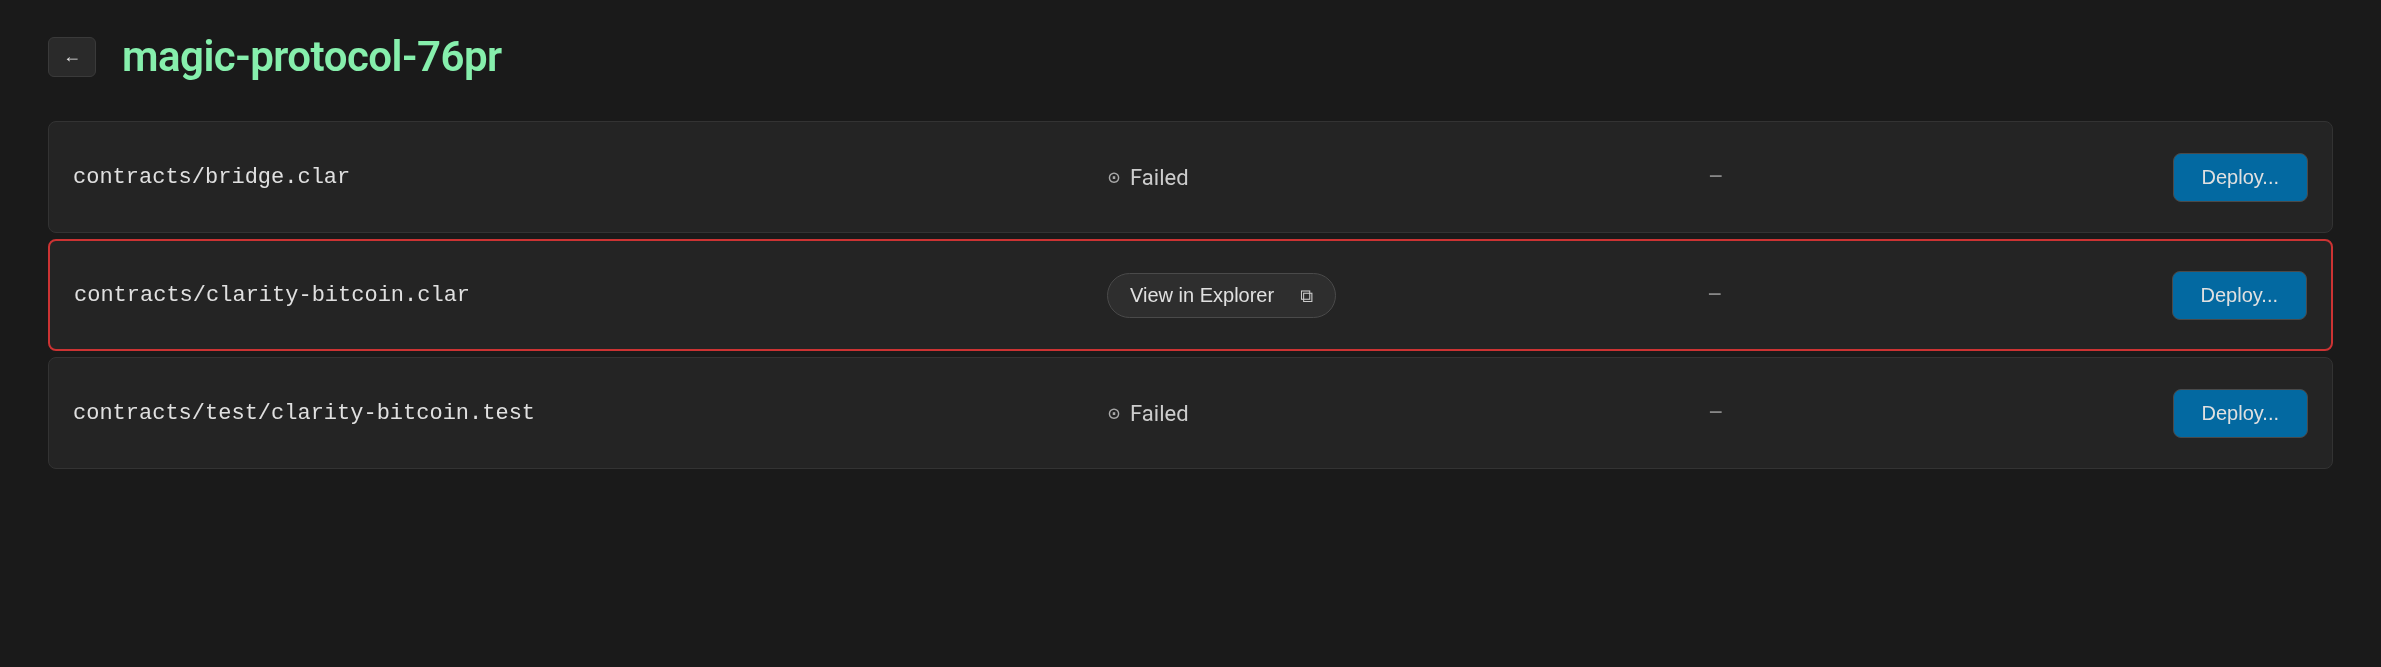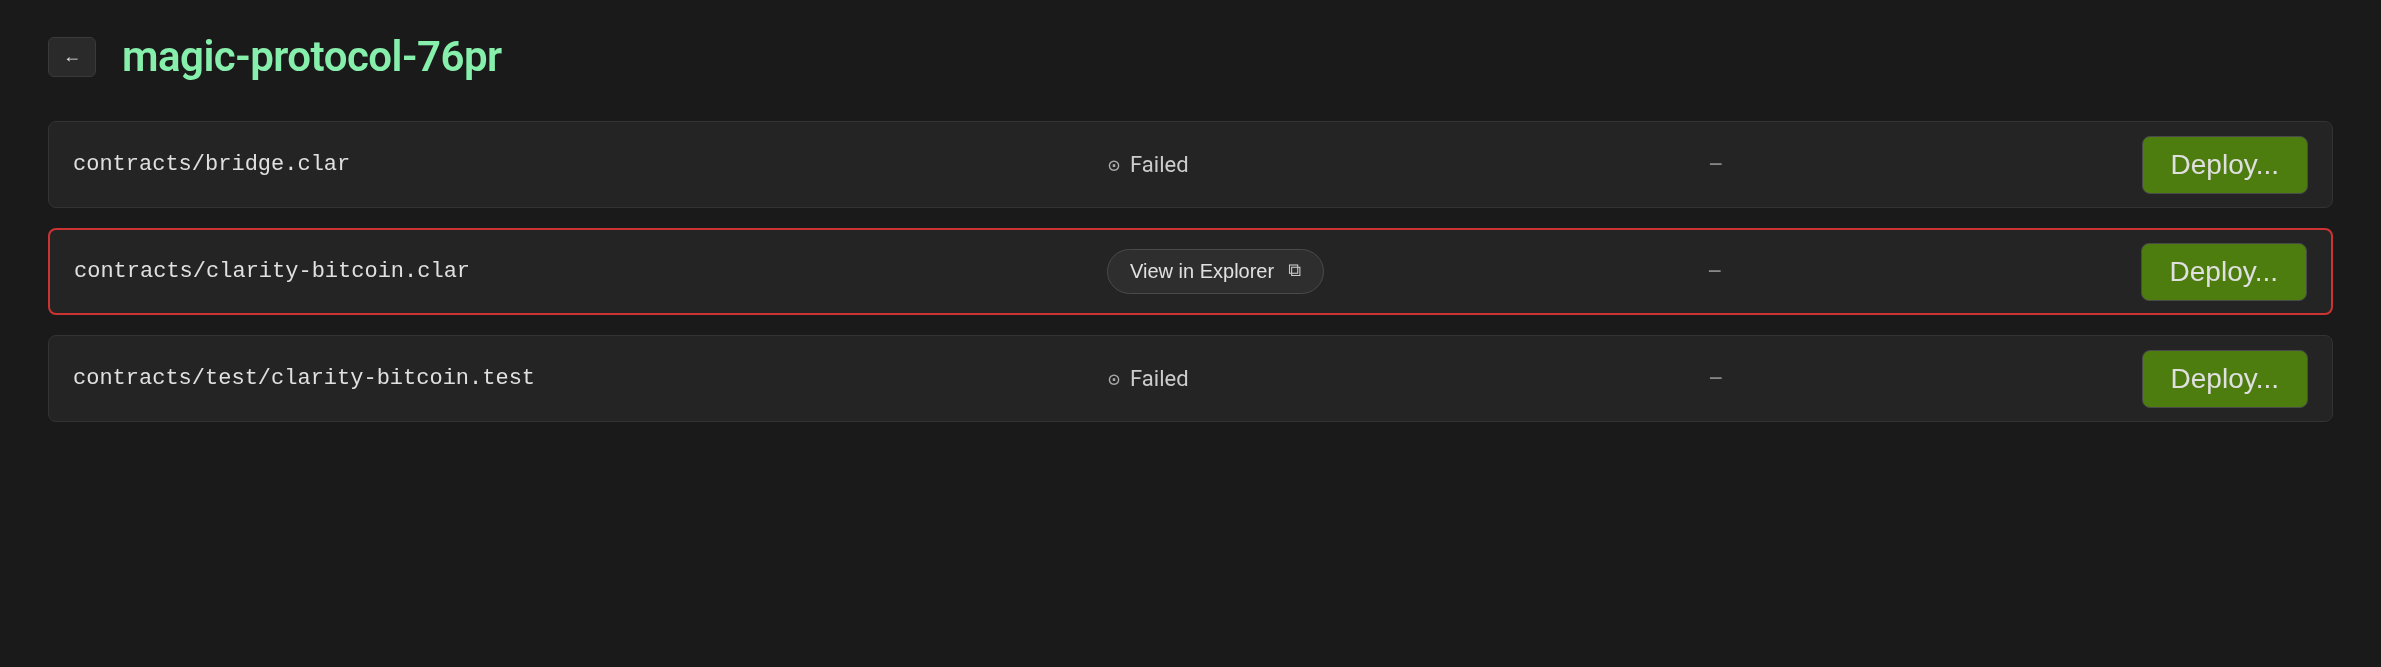--- a/index.html
+++ b/index.html
@@ -67,25 +67,25 @@
       color: #888888;
       letter-spacing: 0.08em;
       text-transform: uppercase;
     }
 
     .table-row {
       display: grid;
       grid-template-columns: 1fr 600px 400px 200px;
       align-items: center;
       padding: 0 24px;
-      height: 87px;
+      height: 112px;
       background: #242424;
       border: 1px solid #333333;
       border-radius: 8px;
-      margin-bottom: 20px;
+      margin-bottom: 6px;
     }
 
     .table-row.highlighted {
       border: 2px solid #cc3333;
       background: #242424;
     }
 
     .contract-name {
       font-size: 22px;
       color: #e0e0e0;
@@ -100,22 +100,22 @@
       color: #cccccc;
     }
 
     .status-icon {
       font-size: 20px;
       color: #aaaaaa;
     }
 
     .view-explorer-btn {
       display: inline-flex;
-      align-items: flex-start;
-      gap: 14px;
+      align-items: flex-end;
+      gap: 26px;
       background: #2e2e2e;
       border: 1px solid #4a4a4a;
       border-radius: 24px;
       padding: 10px 22px;
       color: #e0e0e0;
       font-size: 20px;
       cursor: pointer;
     }
 
     .external-link-icon {
@@ -125,26 +125,26 @@
 
     .mainnet-dash {
       font-size: 24px;
       color: #888888;
     }
 
     .deploy-button {
       display: inline-flex;
       align-items: center;
       justify-content: center;
-      background: #4d7c0f;
+      background: #0369a1;
       border: 1px solid #4a4a4a;
       border-radius: 8px;
       padding: 12px 28px;
       color: #e0e0e0;
-      font-size: 28px;
+      font-size: 20px;
       cursor: pointer;
       justify-self: end;
     }
   </style>
 </head>
 <body>
 
 <div class="page-container">
   <div class="header">
     <button class="back-button">←</button>

